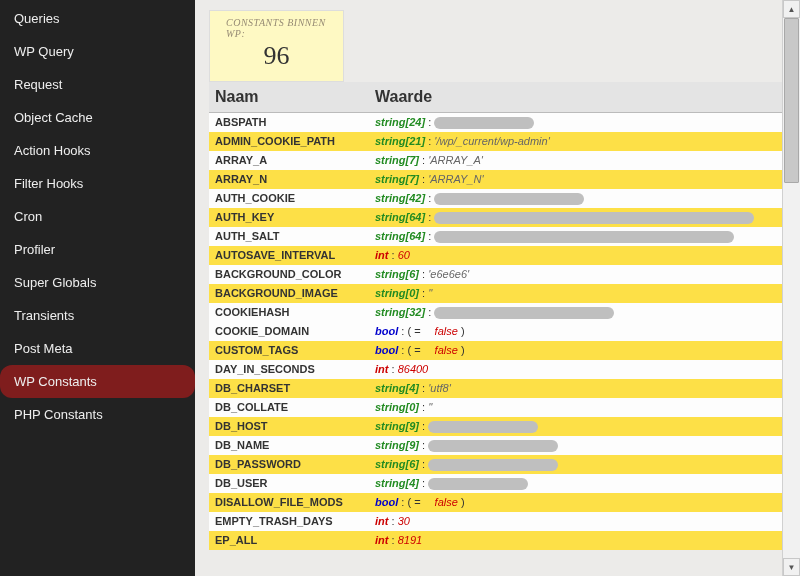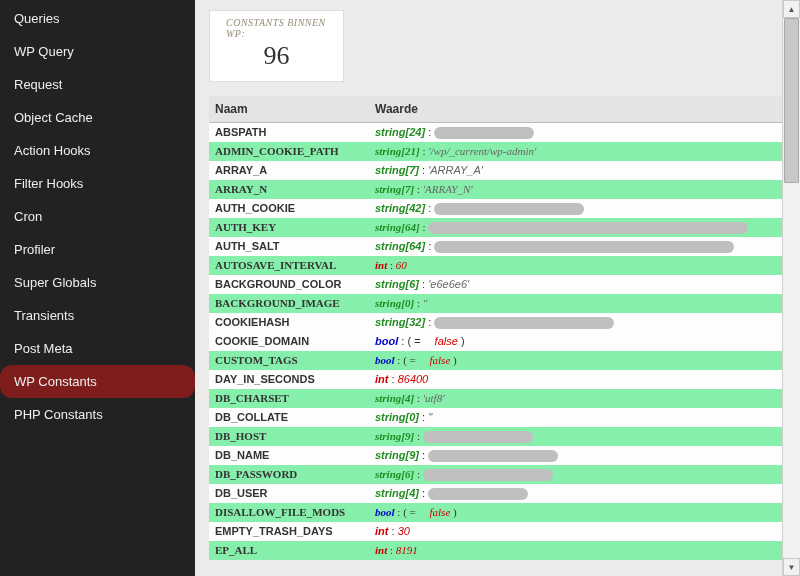--- a/index.html
+++ b/index.html
@@ -2,28 +2,28 @@
 <html><head>
 <meta charset="utf-8">
 <style>
   * { margin: 0; padding: 0; box-sizing: border-box; }
   body { font-family: Arial, sans-serif; font-size: 12px; background: #ecebe9; width: 800px; height: 576px; overflow: hidden; position: relative; }
   .wrapper { display: flex; width: 800px; height: 576px; }
   .sidebar { width: 195px; background: #222; color: #ccc; padding-top: 2px; flex-shrink: 0; }
   .sidebar-item { padding: 9px 14px; font-size: 13px; color: #eee; cursor: pointer; }
   .sidebar-item.active { background: #7f1d1d; border-radius: 12px; }
   .main { flex: 1; padding: 10px 6px 6px 14px; overflow-y: auto; height: 576px; }
-  .counter-box { background: #ffffff; border: 1px solid #ddd; width: 135px; padding: 6px 8px 10px 8px; margin-bottom: 14px; text-align: left; }
+  .counter-box { background: #fef9c3; border: 1px solid #ddd; width: 135px; padding: 6px 8px 10px 8px; text-align: left; }
   .counter-label { font-family: Georgia, serif; font-style: italic; font-size: 10px; color: #978c75; letter-spacing: .5px; padding-left: 8px; }
   .counter-num { font-family: Georgia, serif; font-size: 26px; color: #333; text-align: center; padding-top: 2px; }
   table.const { width: 100%; border-collapse: collapse; font-size: 11px; }
-  table.const th { text-align: left; font-weight: bold; padding: 6px 6px; background: #e4e4e4; border-bottom: 1px solid #bbb; color: #333; font-size: 12px; }
+  table.const th { text-align: left; font-weight: bold; padding: 6px 6px; background: #e4e4e4; border-bottom: 1px solid #bbb; color: #333; font-size: 16px; }
   table.const tr.row td { padding: 2px 6px; line-height: 15px; vertical-align: middle; }
   table.const tr.odd td { background: #fdfdfd; }
-  table.const tr.even td { background: #86efac; font-family: Liberation Serif, serif; }
+  table.const tr.even td { background: #fde047; }
   td.name { font-weight: bold; color: #333; width: 160px; }
   .type-str { color: #228b22; font-weight: bold; font-style: italic; }
   .type-int { color: #cc0000; font-weight: bold; font-style: italic; }
   .type-bool { color: #0000cc; font-weight: bold; font-style: italic; }
   .colon { color: #333; }
   .lit-false { color: #cc0000; font-style: italic; margin-left: 11px; }
   .val-text { color: #666; font-style: italic; }
   .red { position: relative; display: inline-block; vertical-align: middle; }
   .red::after { content:""; position:absolute; left:0; top:0; width:100%; height:100%; background:#bfbfbf; border-radius:8px; }
   .scrollbar { position:absolute; right:0; top:0; width:18px; height:576px; background:#f1f1f1; border-left:1px solid #d0d0d0; display:flex; flex-direction:column; }

